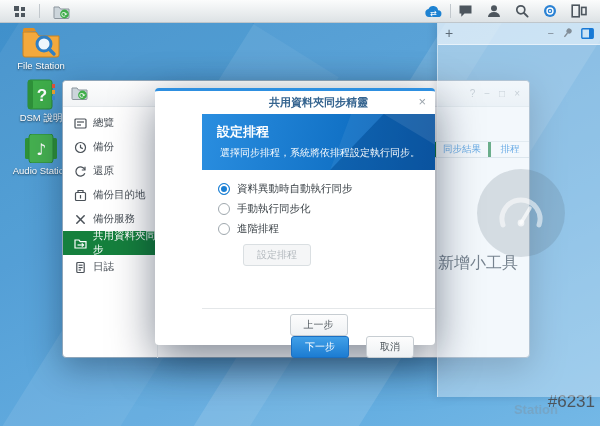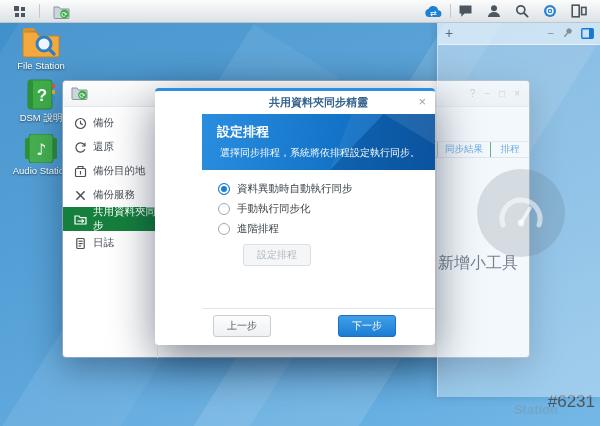--- a/index.html
+++ b/index.html
@@ -40,21 +40,21 @@
   .win-controls span{color:#b3bac0;font-size:10px;line-height:10px;cursor:pointer;}
   .win-body{display:flex;height:251px;}
   .sidebar{width:95px;border-right:1px solid #edf0f2;padding-top:4px;box-sizing:border-box;}
   .side-item{height:24px;display:flex;align-items:center;gap:6px;padding-left:11px;
     font-size:10.5px;color:#4a5158;cursor:pointer;}
   .side-item svg{flex:0 0 auto;}
   .side-item.selected{background:#15803d;color:#fff;}
   .win-main{flex:1;position:relative;}
   .table-header{position:absolute;left:0;right:0;top:34px;height:15px;display:flex;
     border-top:1px solid #e2e8ec;border-bottom:1px solid #d8e0e6;font-size:9.5px;color:#0f7ad8;}
-  .th{display:flex;align-items:center;justify-content:center;border-left:1px solid #15803d;}
+  .th{display:flex;align-items:center;justify-content:center;border-left:3px solid #15803d;}
   .th.flex{flex:1;border-left:none;}
   .th.c1{width:52px;} .th.c2{width:38px;}
   
   .widget-panel{position:absolute;left:437px;top:22px;width:163px;height:375px;z-index:20;
     background:rgba(226,238,249,.42);border-left:1px solid rgba(255,255,255,.45);
     box-shadow:-2px 0 8px rgba(0,25,55,.12);}
   .wp-header{height:22px;background:rgba(248,252,255,.55);border-bottom:1px solid rgba(255,255,255,.5);
     display:flex;align-items:center;padding:0 7px;}
   .wp-add{font-size:14px;color:#5d6a76;line-height:14px;cursor:pointer;}
   .wp-actions{margin-left:auto;display:flex;align-items:center;gap:8px;}
@@ -84,22 +84,22 @@
   .opt{display:flex;align-items:center;gap:7px;height:20px;cursor:pointer;}
   .radio{width:10px;height:10px;border-radius:50%;border:1px solid #9fa8ae;background:#fff;box-sizing:content-box;}
   .opt.selected .radio{border-color:#1a7fd4;background:#1a7fd4;box-shadow:inset 0 0 0 2px #fff;}
   .opt-label{font-size:10.5px;color:#3c4348;}
   .btn{display:inline-block;border-radius:3px;font-size:10px;padding:3px 13px;cursor:pointer;
     border:1px solid #c7cdd2;background:linear-gradient(#fdfdfd,#eef1f3);color:#4e565c;}
   .btn.primary{border-color:#1a6fc2;background:linear-gradient(#41a0e8,#1c7cd2);color:#fff;}
   .btn.disabled{border-color:#dadfe2;background:#f5f6f7;color:#b3b9be;cursor:default;}
   .schedule-btn{margin:5px 0 0 25px;}
   .dlg-footer{height:24px;border-top:1px solid #e4e7e9;margin-top:8px;padding:5px 11px 7px;
-    display:flex;align-items:center;}
-  .footer-right{margin-left:auto;display:flex;gap:17px;margin-right:28px;}
+    display:flex;align-items:center;flex-direction:column;}
+  .footer-right{margin-left:auto;display:flex;gap:17px;margin-right:10px;}
   
   .wm-brand{position:absolute;right:42px;bottom:9px;font-size:13px;font-weight:bold;
     color:rgba(130,142,152,.38);z-index:5;}
   .wm-id{position:absolute;right:5px;bottom:14px;font-size:17px;color:#4e555b;z-index:6;}
   svg{display:block;}
 </style>
 </head>
 <body>
 
 <div class="desktop">
@@ -160,20 +160,28 @@
       <span>?</span>
       <span>−</span>
       <span>□</span>
       <span>×</span>
     </span>
   </div>
   <div class="win-body">
     <div class="sidebar">
       <div class="side-item">
         <svg width="13" height="13" viewBox="0 0 13 13" fill="none" stroke="currentColor" stroke-width="1.2">
+            <rect x="1" y="2" width="11" height="9" rx="1"></rect>
+            <line x1="3" y1="5" x2="10" y2="5"></line>
+            <line x1="3" y1="8" x2="7" y2="8"></line>
+          </svg>
+        <span>總覽</span>
+      </div>
+      <div class="side-item">
+        <svg width="13" height="13" viewBox="0 0 13 13" fill="none" stroke="currentColor" stroke-width="1.2">
             <circle cx="6.5" cy="6.5" r="5"></circle>
             <polyline points="6.5,3.8 6.5,6.5 8.8,7.6"></polyline>
           </svg>
         <span>備份</span>
       </div>
       <div class="side-item">
         <svg width="13" height="13" viewBox="0 0 13 13" fill="none" stroke="currentColor" stroke-width="1.2">
             <path d="M10.8 8.2 A4.6 4.6 0 1 1 10.8 4.8"></path>
             <polyline points="11,1.8 11,5 7.8,5"></polyline>
           </svg>
@@ -273,20 +281,21 @@
     <div class="opt">
       <span class="radio"></span>
       <span class="opt-label">進階排程</span>
     </div>
     <span class="btn disabled schedule-btn">設定排程</span>
   </div>
   <div class="dlg-footer">
     <span class="btn">上一步</span>
     <span class="footer-right">
       <span class="btn primary">下一步</span>
+      <span class="btn">取消</span>
     </span>
   </div>
 </div>
 
 <div class="taskbar">
   <div class="tb-btn">
     <svg width="13" height="13" viewBox="0 0 13 13">
       <rect x="1" y="1" width="5" height="5" fill="#4d565e"></rect>
       <rect x="8" y="2" width="4" height="4" fill="#4d565e"></rect>
       <rect x="2" y="8" width="4" height="4" fill="#4d565e"></rect>

